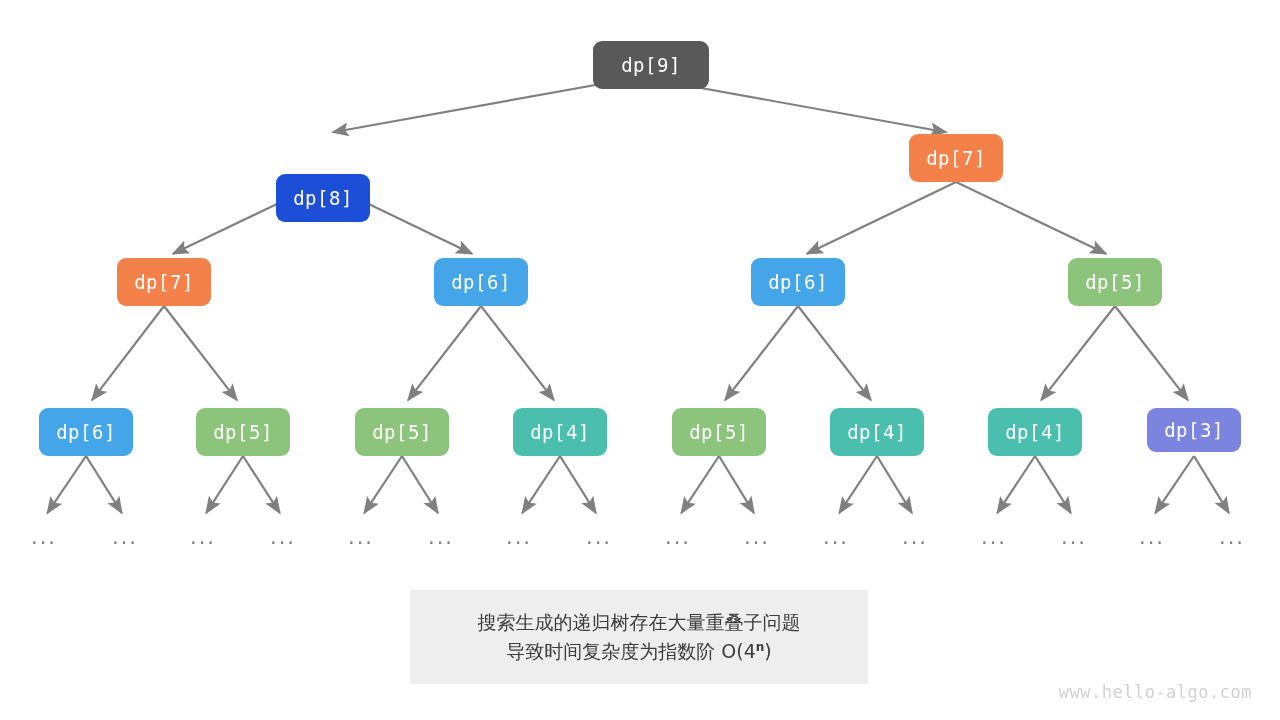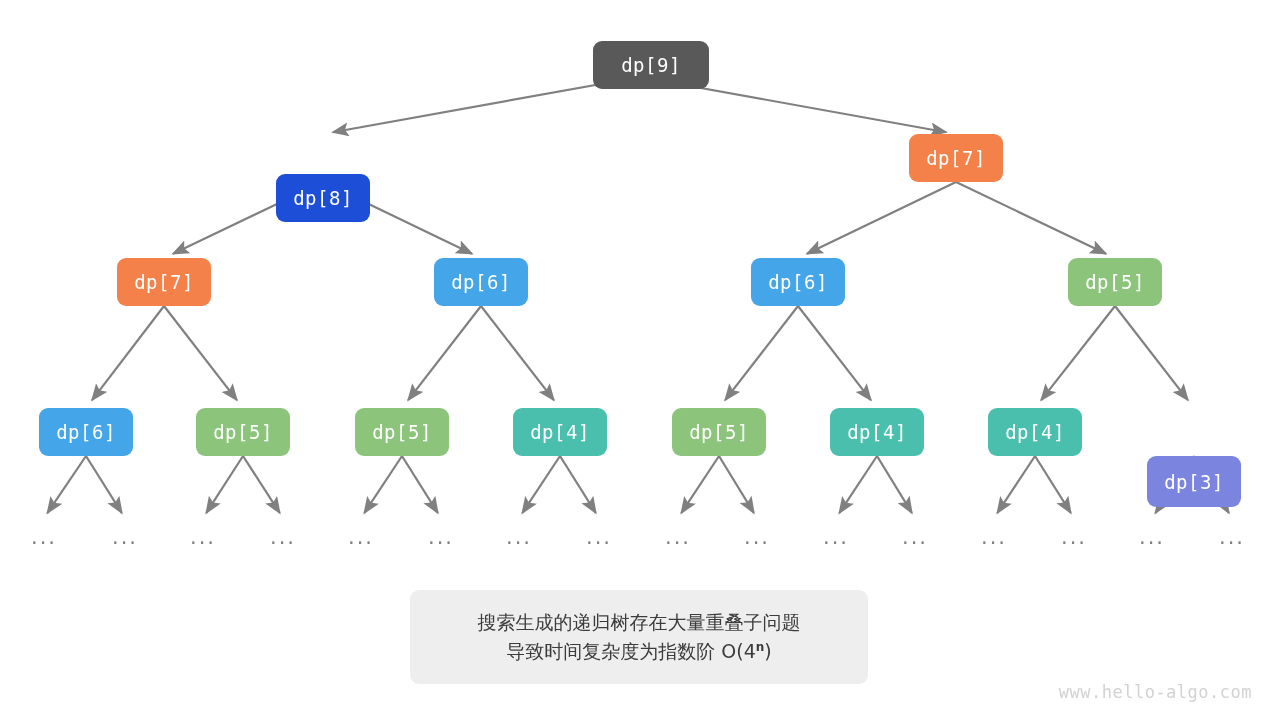--- a/index.html
+++ b/index.html
@@ -53,21 +53,21 @@
     transform: translate(-50%, -50%);
     user-select: none;
   }
   .caption-box {
     position: absolute;
     left: 410px;
     top: 590px;
     width: 458px;
     height: 94px;
     background: #eeeeee;
-    border-radius: 9px;
+    border-radius: 0;
     display: flex;
     flex-direction: column;
     align-items: center;
     justify-content: center;
     box-sizing: border-box;
   }
   .caption-line {
     font-family: "DejaVu Sans", "Liberation Sans", sans-serif;
     font-size: 19px;
     color: #3c3c3c;
@@ -171,21 +171,21 @@
       </div>
       <div class="node" style="left: 672px; top: 408px; width: 94px; height: 48px; background: rgb(140, 196, 124);">
         <span class="lbl">dp[5]</span>
       </div>
       <div class="node" style="left: 830px; top: 408px; width: 94px; height: 48px; background: rgb(75, 191, 174);">
         <span class="lbl">dp[4]</span>
       </div>
       <div class="node" style="left: 988px; top: 408px; width: 94px; height: 48px; background: rgb(75, 191, 174);">
         <span class="lbl">dp[4]</span>
       </div>
-      <div class="node" style="left: 1147px; top: 408px; width: 94px; height: 51px; background: rgb(123, 133, 224); margin-top: 48px;">
+      <div class="node" style="left: 1147px; top: 408px; width: 94px; height: 44px; background: rgb(123, 133, 224);">
         <span class="lbl">dp[3]</span>
       </div>
     </div>
   <div id="ellipsis-layer">
       <div class="ellipsis" style="left: 44px; top: 537px;">...</div>
       <div class="ellipsis" style="left: 125px; top: 537px;">...</div>
       <div class="ellipsis" style="left: 203px; top: 537px;">...</div>
       <div class="ellipsis" style="left: 283px; top: 537px;">...</div>
       <div class="ellipsis" style="left: 361px; top: 537px;">...</div>
       <div class="ellipsis" style="left: 441px; top: 537px;">...</div>

